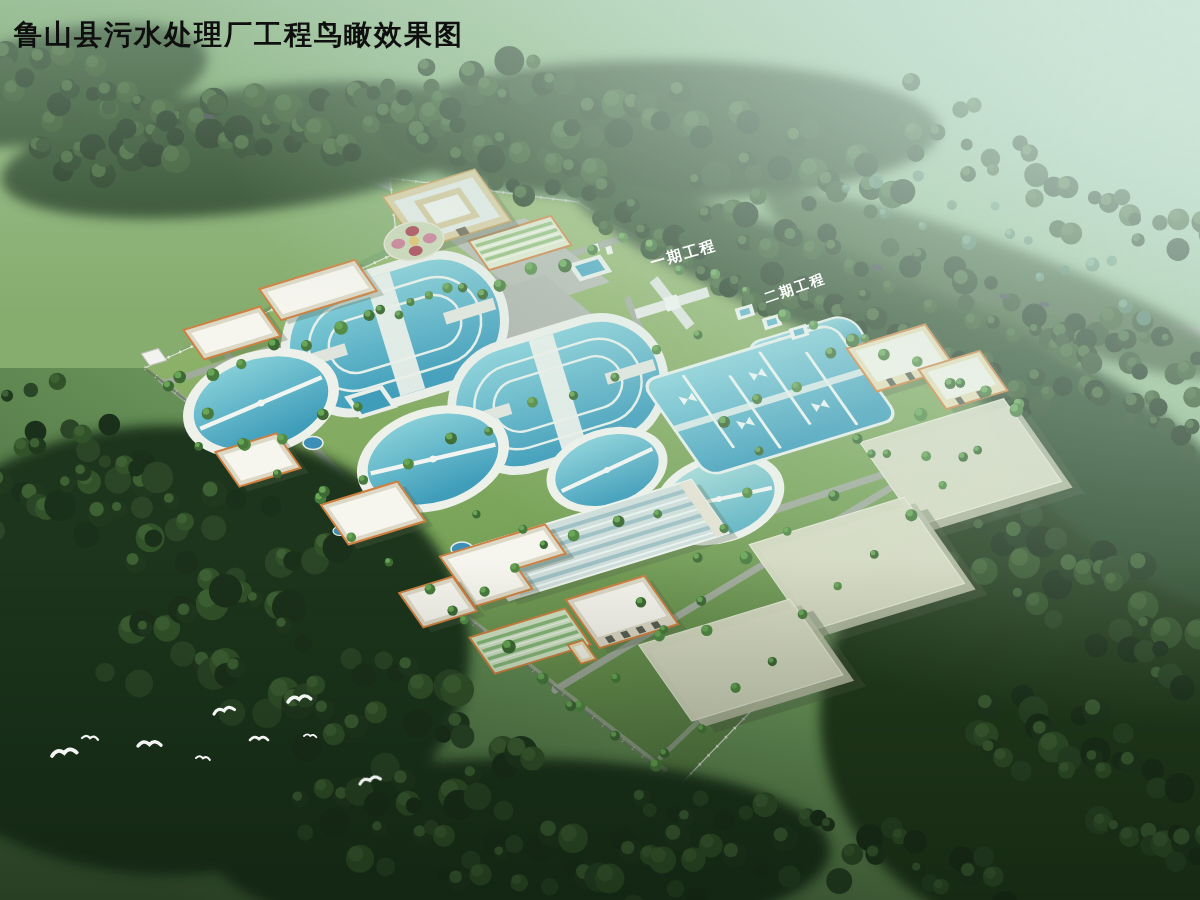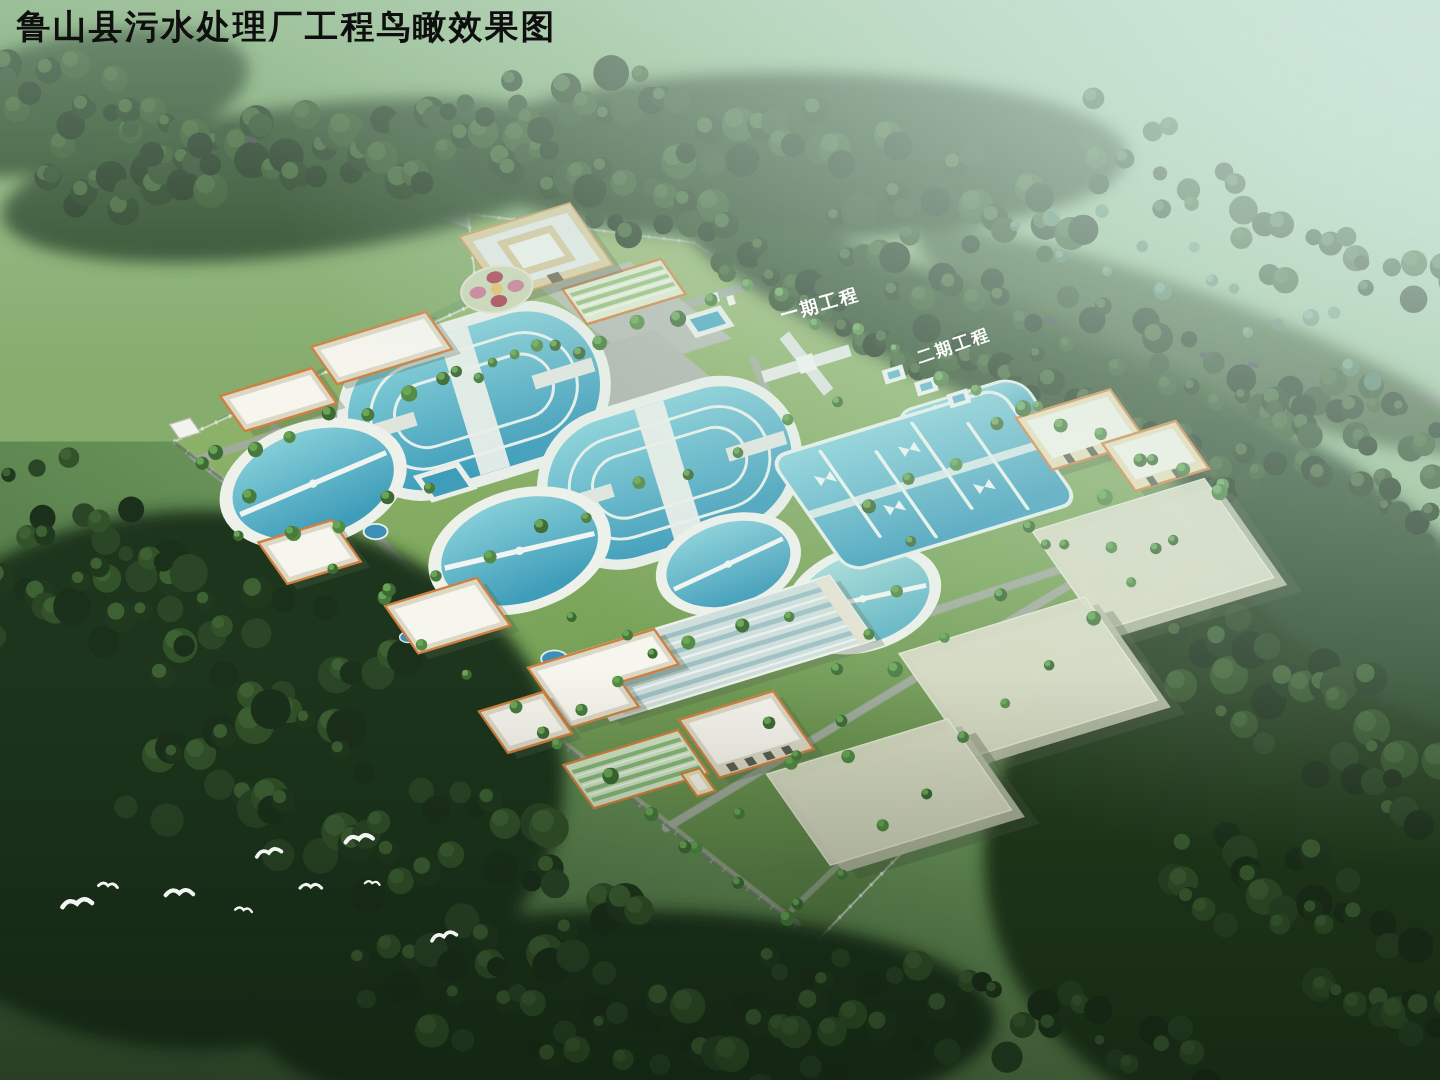--- a/index.html
+++ b/index.html
@@ -1,19 +1,19 @@
 <!DOCTYPE html>
 <html><head>
 <meta charset="utf-8">
 <style>
   html,body{margin:0;padding:0;background:#6b8f6e;}
   .stage{position:relative;width:1200px;height:900px;overflow:hidden;
          background:#8fb394;font-family:"Liberation Sans","DejaVu Sans",sans-serif;}
   .stage svg{position:absolute;left:0;top:0;}
-  .title{position:absolute;left:14px;top:4px;font-size:28px;font-weight:bold;
+  .title{position:absolute;left:14px;top:16px;font-size:28px;font-weight:bold;
          color:#0f0f0f;letter-spacing:2px;white-space:nowrap;
          font-family:"Liberation Sans","DejaVu Sans",sans-serif;}
 </style>
 </head>
 <body>
 
 <div class="stage">
 <svg id="scene" width="1200" height="900" viewBox="0 0 1200 900">
   <defs>
     <linearGradient id="bgG" x1="1" y1="0" x2="0.15" y2="1">

